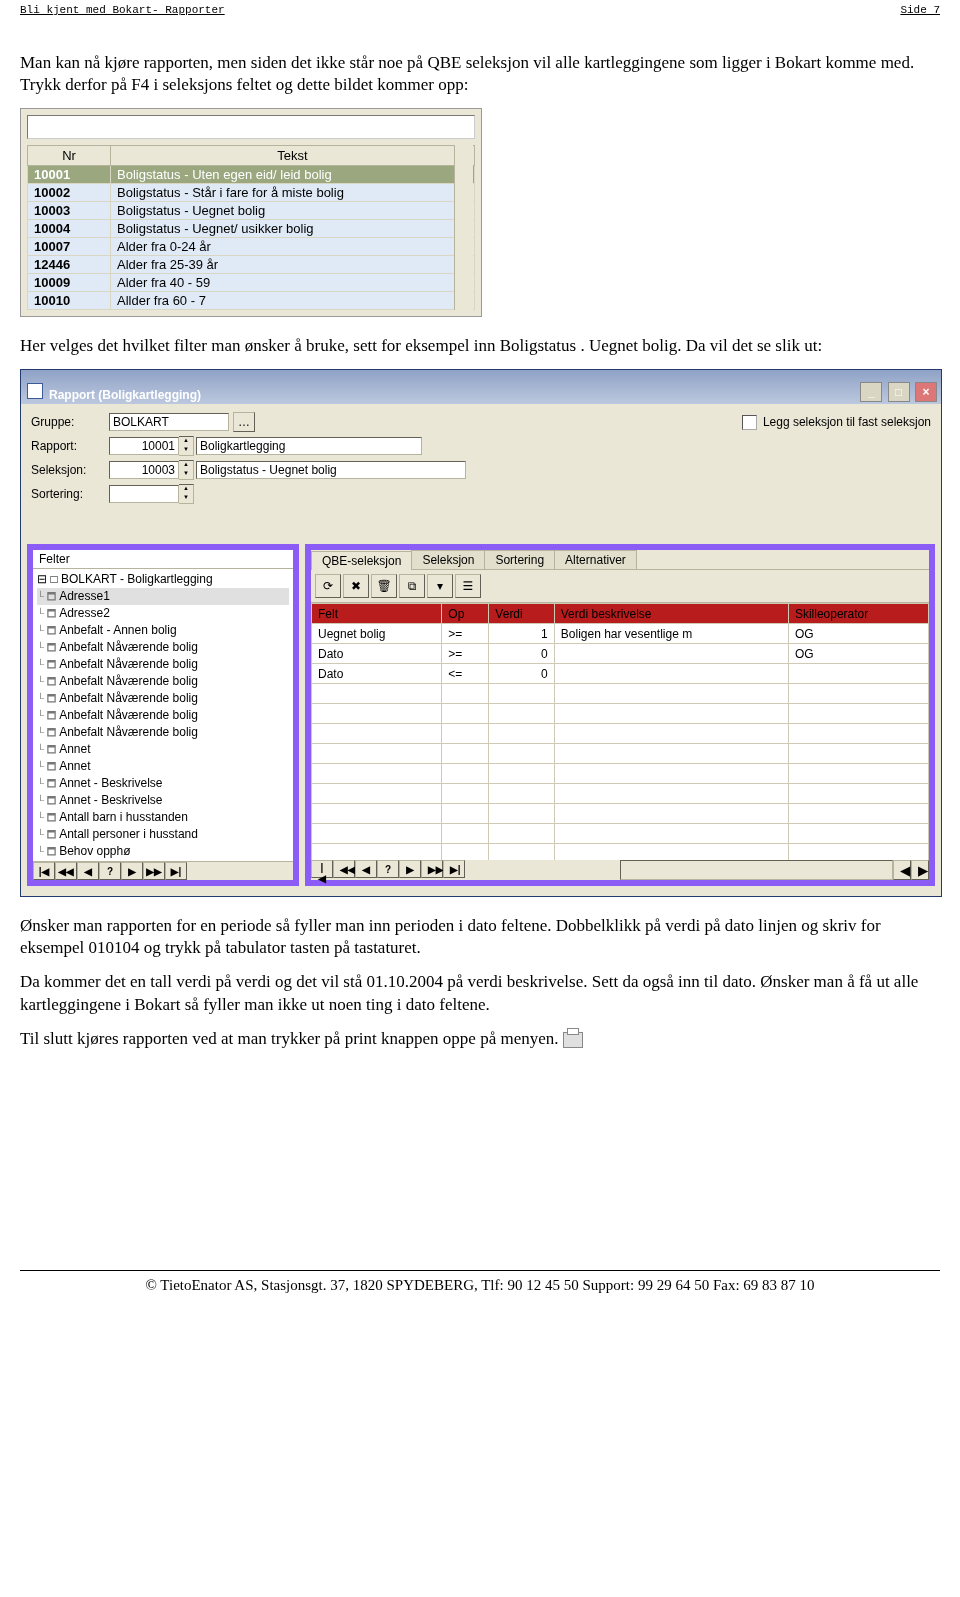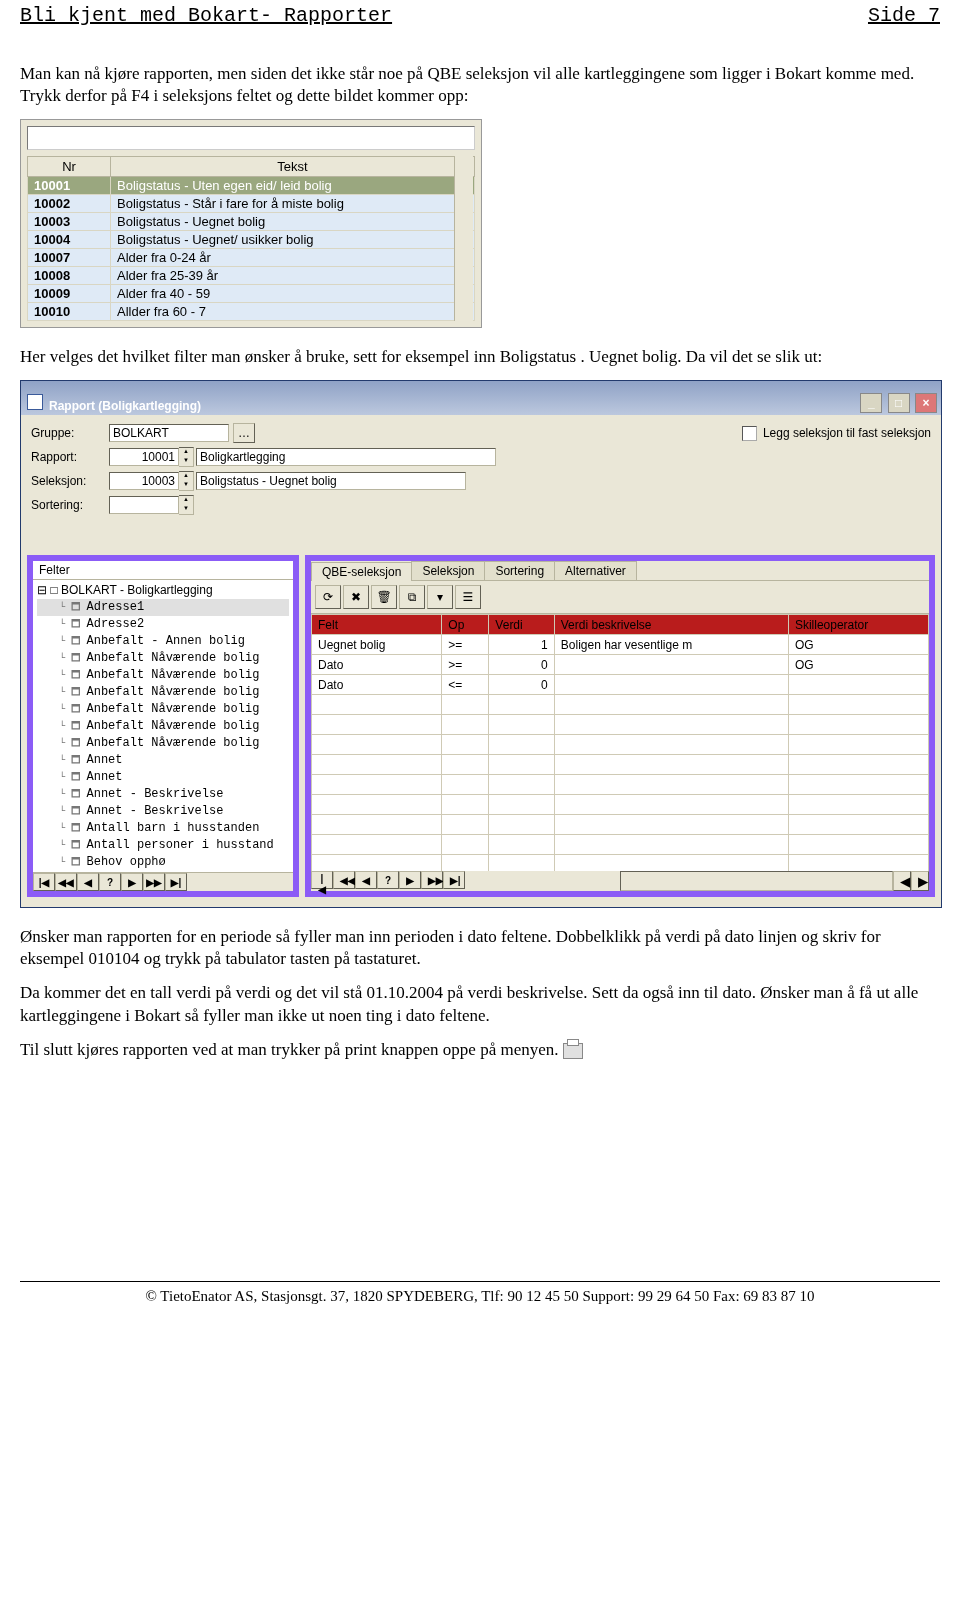--- a/index.html
+++ b/index.html
@@ -10,21 +10,21 @@
     background: #fff;
     color: #000;
     width: 960px;
   }
   .page {
     padding: 0 20px 10px 20px;
     box-sizing: border-box;
   }
   .header-line {
     font-family: "Courier New", monospace;
-    font-size: 20px;
+    font-size: 11px;
     text-decoration: underline;
     display: flex;
     justify-content: space-between;
     padding: 4px 0 30px 0;
   }
   .body-text { margin: 6px 0 12px 0; line-height: 1.3; }
   
   .shot1 {
     width: 460px;
     border: 1px solid #999;
@@ -99,21 +99,21 @@
     margin-left:4px; display:inline-flex; align-items:center; justify-content:center;
   }
   .shot2 .chk { width:13px; height:13px; border:1px inset #aaa; background:#fff; margin-right:6px; }
   .shot2 .lower { display:flex; padding: 6px 6px 10px 6px; gap:6px; }
   .shot2 .panel { border: 6px solid #8b5cf6; background:#eae7d7;margin-top:26px; }
   .shot2 .felter { width: 260px; height: 330px; display:flex; flex-direction:column; }
   .shot2 .felter-head { background:#fff; border-bottom:1px solid #b7b49e; padding:2px 6px; }
   .shot2 .tree { flex:1; overflow:hidden; background:#fff; padding:2px 4px; line-height:17px; }
   .shot2 .tree .root { white-space:nowrap; }
   .shot2 .tree .root::before { content:"⊟ □ "; }
-  .shot2 .tree .leaf { padding-left: 22px; white-space:nowrap;font-family:Liberation Mono, monospace; }
+  .shot2 .tree .leaf { white-space:nowrap; }
   .shot2 .tree .leaf::before { content:"└ 🗖 "; font-size:10px; color:#777; }
   .shot2 .tree .leaf.sel { background:#e0e0e0; }
   .shot2 .navbar {
     display:flex; border-top:1px solid #b7b49e; background:#eae7d7;
   }
   .shot2 .navbar button, .shot2 .navbar .gap {
     height:18px; width:22px; border:1px outset #b7b49e; background:#eae7d7;
     font-size:10px; font-weight:bold; display:inline-flex; align-items:center; justify-content:center;
     padding:0;
   }
@@ -188,21 +188,21 @@
             </tr>
             <tr>
               <td class="nr">10004</td>
               <td>Boligstatus - Uegnet/ usikker bolig</td>
             </tr>
             <tr>
               <td class="nr">10007</td>
               <td>Alder fra 0-24 år</td>
             </tr>
             <tr>
-              <td class="nr">10008</td>
+              <td class="nr">12446</td>
               <td>Alder fra 25-39 år</td>
             </tr>
             <tr>
               <td class="nr">10009</td>
               <td>Alder fra 40 - 59</td>
             </tr>
             <tr>
               <td class="nr">10010</td>
               <td>Allder fra 60 - 7</td>
             </tr>
@@ -232,21 +232,21 @@
         <span class="chk"></span>
         <span>Legg seleksjon til fast seleksjon</span>
       </div>
       <div class="form-row">
         <span class="lbl">Rapport:</span>
         <span class="inp-sm">10001</span>
         <span class="spin">
             <span>▲</span>
             <span>▼</span>
           </span>
-        <span class="inp" style="width:300px;margin-left:2px">Boligkartlegging</span>
+        <span class="inp" style="width:226px;margin-left:2px">Boligkartlegging</span>
       </div>
       <div class="form-row">
         <span class="lbl">Seleksjon:</span>
         <span class="inp-sm">10003</span>
         <span class="spin">
             <span>▲</span>
             <span>▼</span>
           </span>
         <span class="inp" style="width:270px;margin-left:2px">Boligstatus - Uegnet bolig</span>
       </div>

